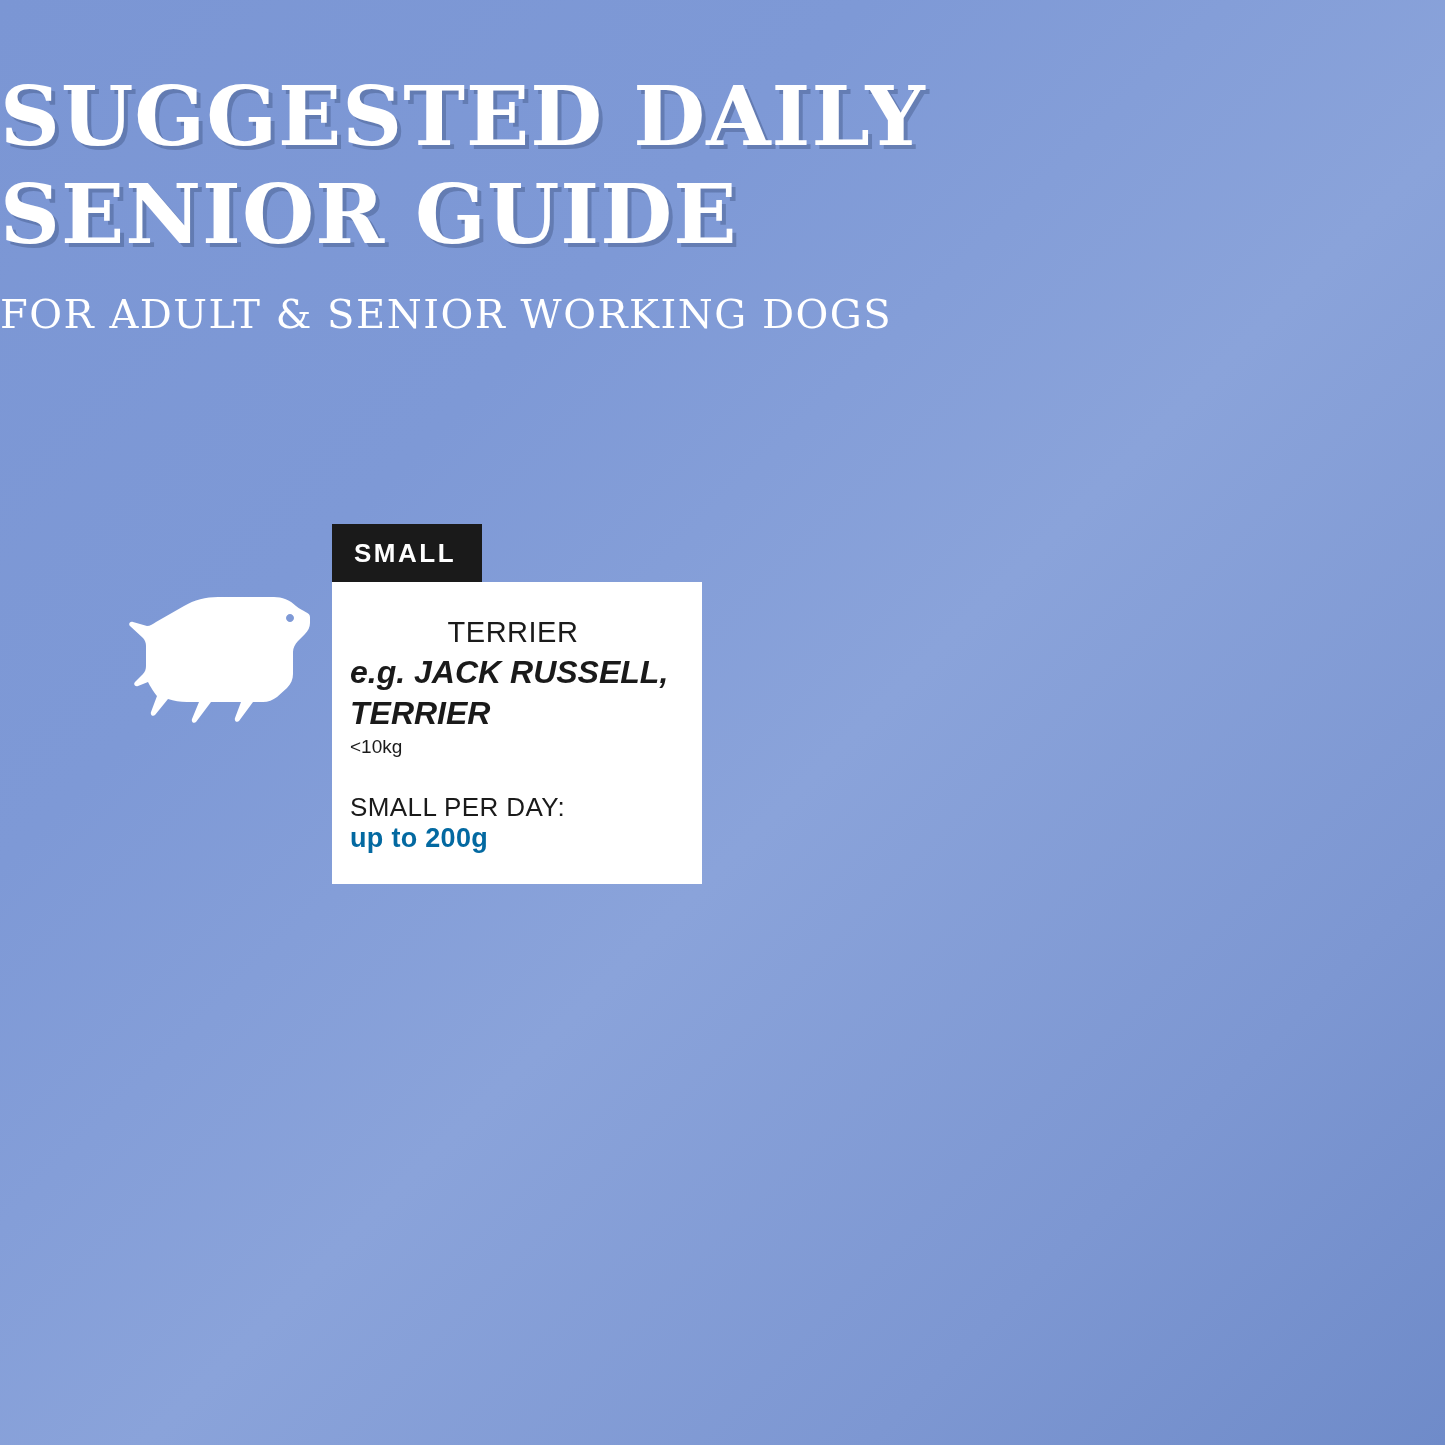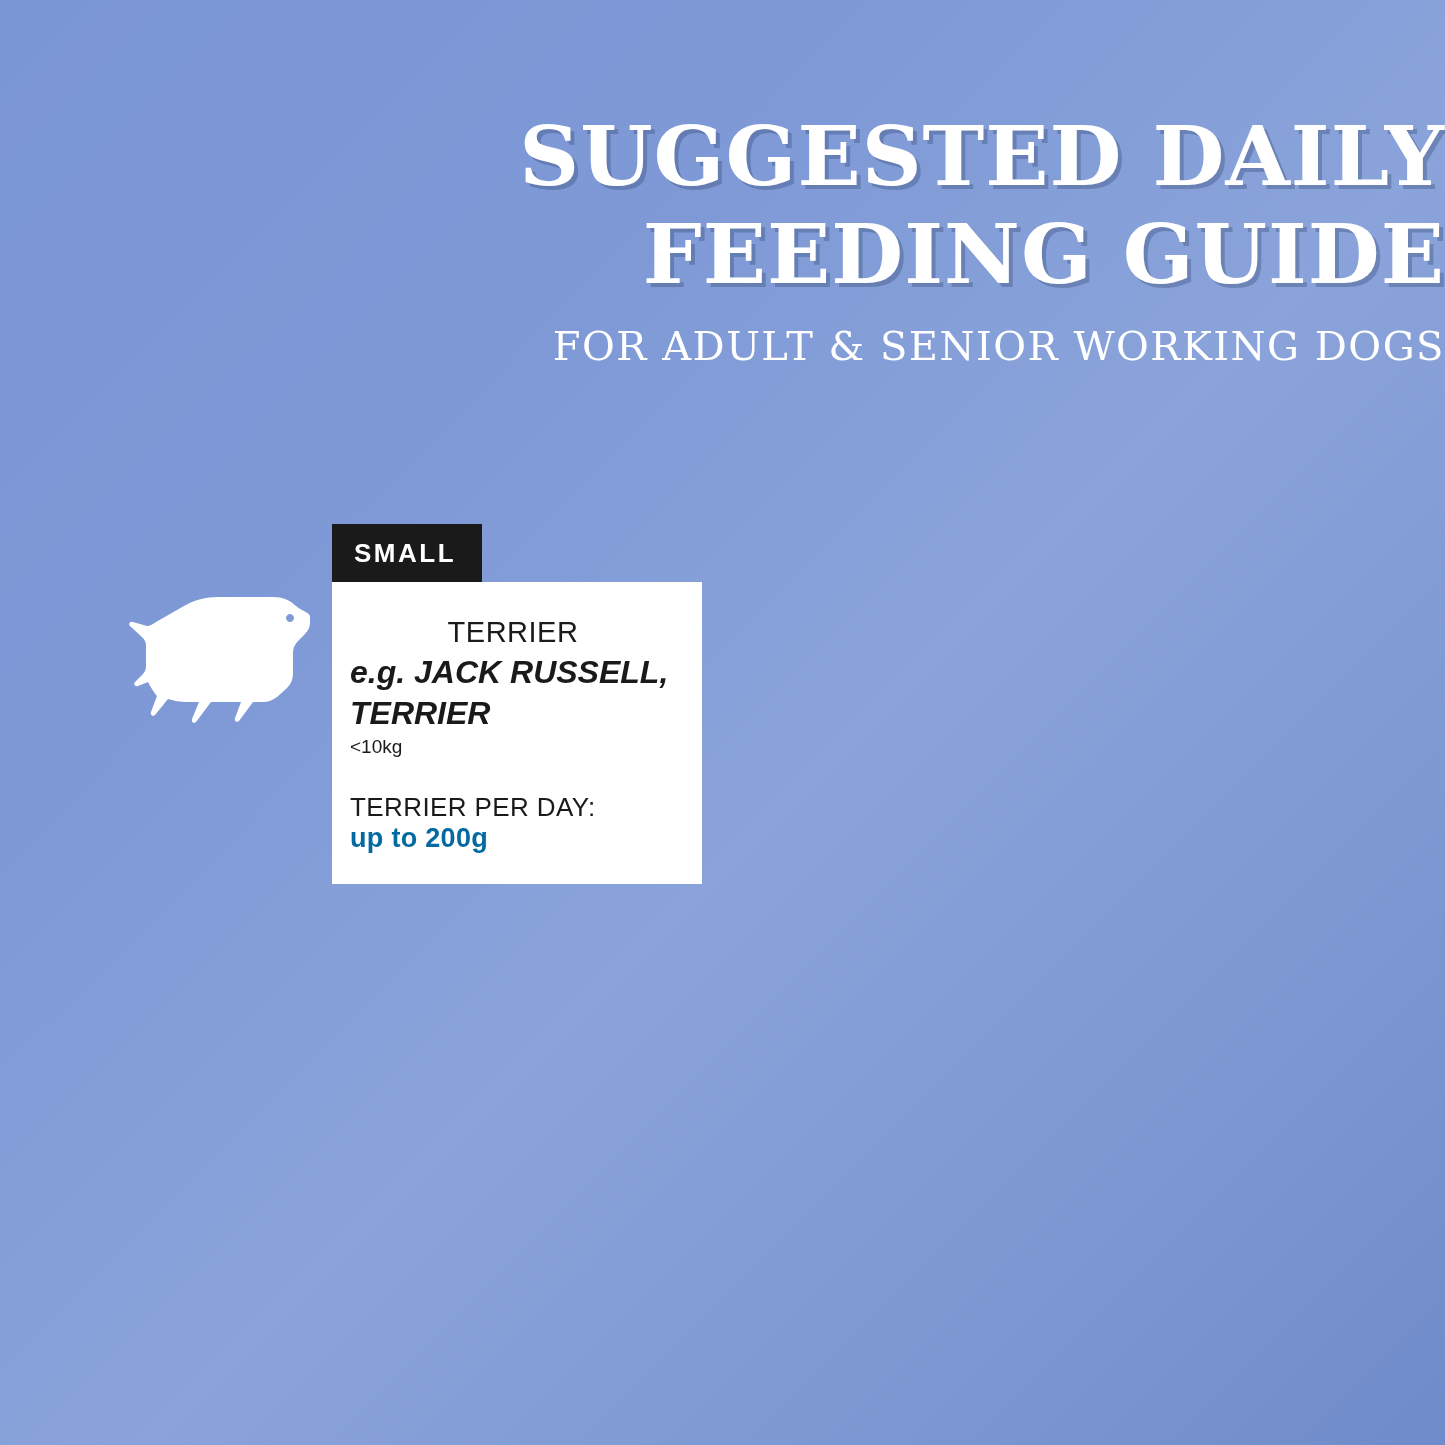--- a/index.html
+++ b/index.html
@@ -10,39 +10,39 @@
     width: 1445px;
     height: 1445px;
     font-family: "Liberation Sans", sans-serif;
     background: linear-gradient(135deg, #7b96d4 0%, #7e99d6 30%, #8aa3da 55%, #7d97d2 80%, #6f8bc9 100%);
     overflow: hidden;
     position: relative;
   }
 
   
   .header {
-    text-align: right;
-    padding-top: 112px;
+    text-align: left;
+    padding-top: 72px;
   }
   .title {
     font-family: "DejaVu Serif", serif;
     font-weight: bold;
     color: #ffffff;
     font-size: 83px;
     line-height: 1.08;
     letter-spacing: 1px;
     text-shadow: 4px 4px 0 rgba(40,60,100,0.30);
     margin: 0;
   }
   .title .line2 {
     display: block;
     margin-top: 8px;
   }
   .subtitle {
-    margin-top: 24px;
+    margin-top: 32px;
     color: #ffffff;
     font-size: 40px;
     letter-spacing: 1.5px;
     font-family: "DejaVu Serif", serif;
     font-weight: normal;
   }
 
   
   .grid {
     position: absolute;
@@ -121,42 +121,42 @@
   .card-small   { left: 332px; top: 40px; }
 
   .sil-small   { left: 120px; top: 100px; }
 </style>
 </head>
 <body>
 
 <div class="header">
   <h1 class="title">
     <span>SUGGESTED DAILY</span>
-    <span class="line2">FEEDING GUIDE</span>
+    <span class="line2">SENIOR GUIDE</span>
   </h1>
   <div class="subtitle">FOR ADULT &amp; SENIOR WORKING DOGS</div>
 </div>
 
 <div class="grid">
 
   <div class="row">
 
     <div class="cell">
       <div class="silhouette sil-small">
         <svg width="200" height="140" viewBox="0 0 200 140" aria-hidden="true">
           <path fill="#ffffff" d="M176,22c-6-6-14-9-22-9h-56c-12,0-24,3-34,9l-28,16c-3,2-6,4-9,4l-14-4c-3-1-5,2-3,4l13,12c2,2,3,5,3,8v20c0,3-1,6-3,8l-8,8c-2,2,0,5,3,4l10-4c4,8,9,14,9,14l-6,16c-1,3,2,5,4,3l13-16c6,2,12,3,19,3h12l-7,17c-1,3,2,5,4,3l15-20h30l-6,16c-1,3,2,5,4,3l14-19h10c5,0,10-2,14-5l10-9c4-4,6-9,6-14v-22c0-4,2-8,5-11l7-7c3-3,5-7,5-11V33C190,28,183,28,176,22z M170,30c2,0,4,2,4,4s-2,4-4,4s-4-2-4-4S168,30,170,30z"></path>
         </svg>
       </div>
       <div class="card card-small">
         <div class="tag">SMALL</div>
         <div class="panel">
           <div class="breed">TERRIER</div>
           <div class="eg">e.g. JACK RUSSELL, TERRIER</div>
           <div class="weight">&lt;10kg</div>
-          <div class="amount-label">TERRIER PER DAY:</div>
+          <div class="amount-label">SMALL PER DAY:</div>
           <div class="amount-value">up to 200g</div>
         </div>
       </div>
     </div>
 
     <div class="cell">
       
       
     </div>
 

